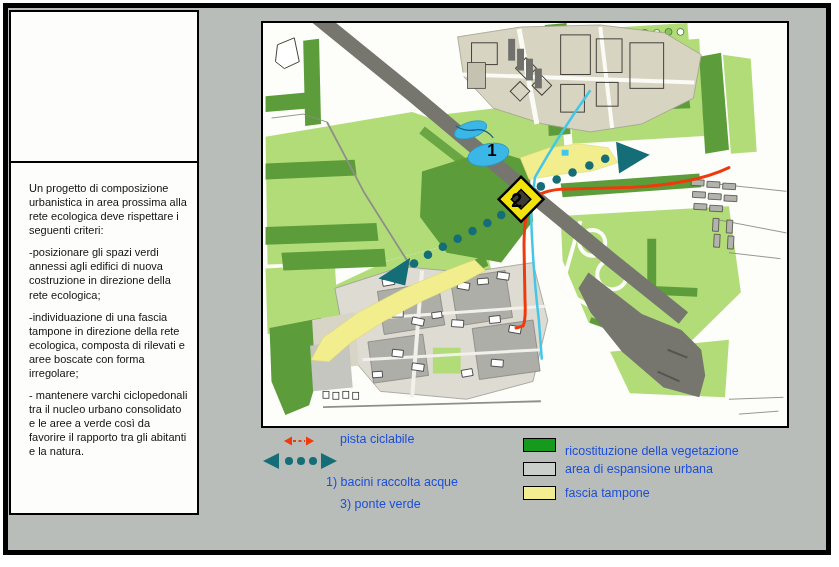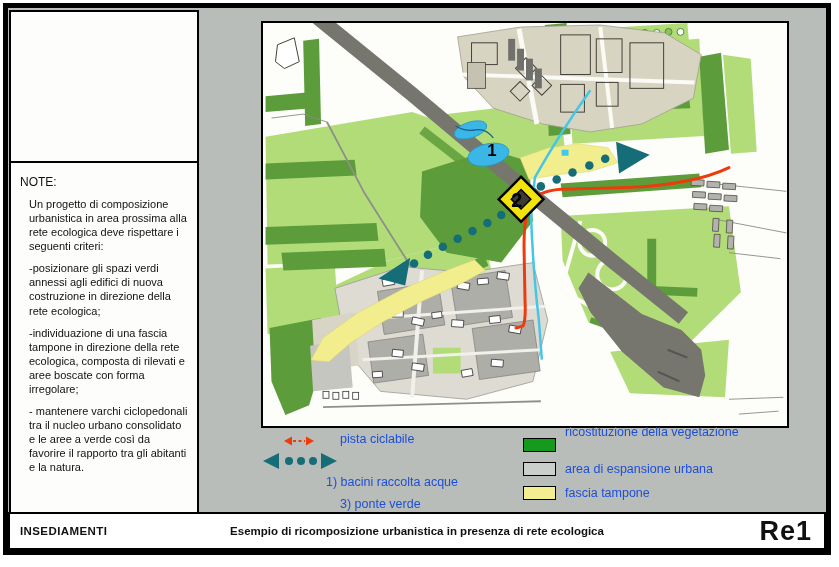--- a/index.html
+++ b/index.html
@@ -31,21 +31,20 @@
 </style>
 </head>
 <body>
 
 <div class="frame">
 <div class="inner">
 
   <div class="box" id="top-left-box"></div>
 
   <div class="box" id="notes-box">
-    <div class="note-title">NOTE:</div>
     <p>Un progetto di composizione urbanistica in area prossima alla rete ecologica deve rispettare i seguenti criteri:</p>
     <p>-posizionare gli spazi verdi annessi agli edifici di nuova costruzione in direzione della rete ecologica;</p>
     <p>-individuazione di una fascia tampone in direzione della rete ecologica, composta di rilevati e aree boscate con forma irregolare;</p>
     <p>- mantenere varchi ciclopedonali tra il nucleo urbano consolidato e le aree a verde così da favorire il rapporto tra gli abitanti e la natura.</p>
   </div>
 
   <div class="box" id="map-box">
     <svg width="524" height="403" viewBox="0 0 528 407">
       <rect x="0" y="0" width="528" height="407" fill="#fdfdfa"></rect>
 
@@ -251,26 +250,21 @@
       <circle cx="26" cy="9" r="4"></circle>
           <circle cx="38" cy="9" r="4"></circle>
           <circle cx="50" cy="9" r="4"></circle>
       <polygon points="74,9 58,1 58,17"></polygon>
     </g>
   </svg>
   <div class="lg-label" style="left:318px;top:467px">1) bacini raccolta acque</div>
   <div class="lg-label" style="left:332px;top:489px">3) ponte verde</div>
 
   <div class="sw" id="sw-green"></div>
-  <div class="lg-label" style="left:557px;top:417px">ricostituzione della vegetazione</div>
+  <div class="lg-label" style="left:557px;top:436px">ricostituzione della vegetazione</div>
   <div class="sw" id="sw-gray"></div>
   <div class="lg-label" style="left:557px;top:454px">area di espansione urbana</div>
   <div class="sw" id="sw-yellow"></div>
   <div class="lg-label" style="left:557px;top:478px">fascia tampone</div>
 
-  <div class="box" id="footer-bar">
-    <div id="footer-section">INSEDIAMENTI</div>
-    <div id="footer-caption">Esempio di ricomposizione urbanistica in presenza di rete ecologica</div>
-    <div id="footer-code">Re1</div>
-  </div>
 
 </div>
 </div>
 
 </body></html>

